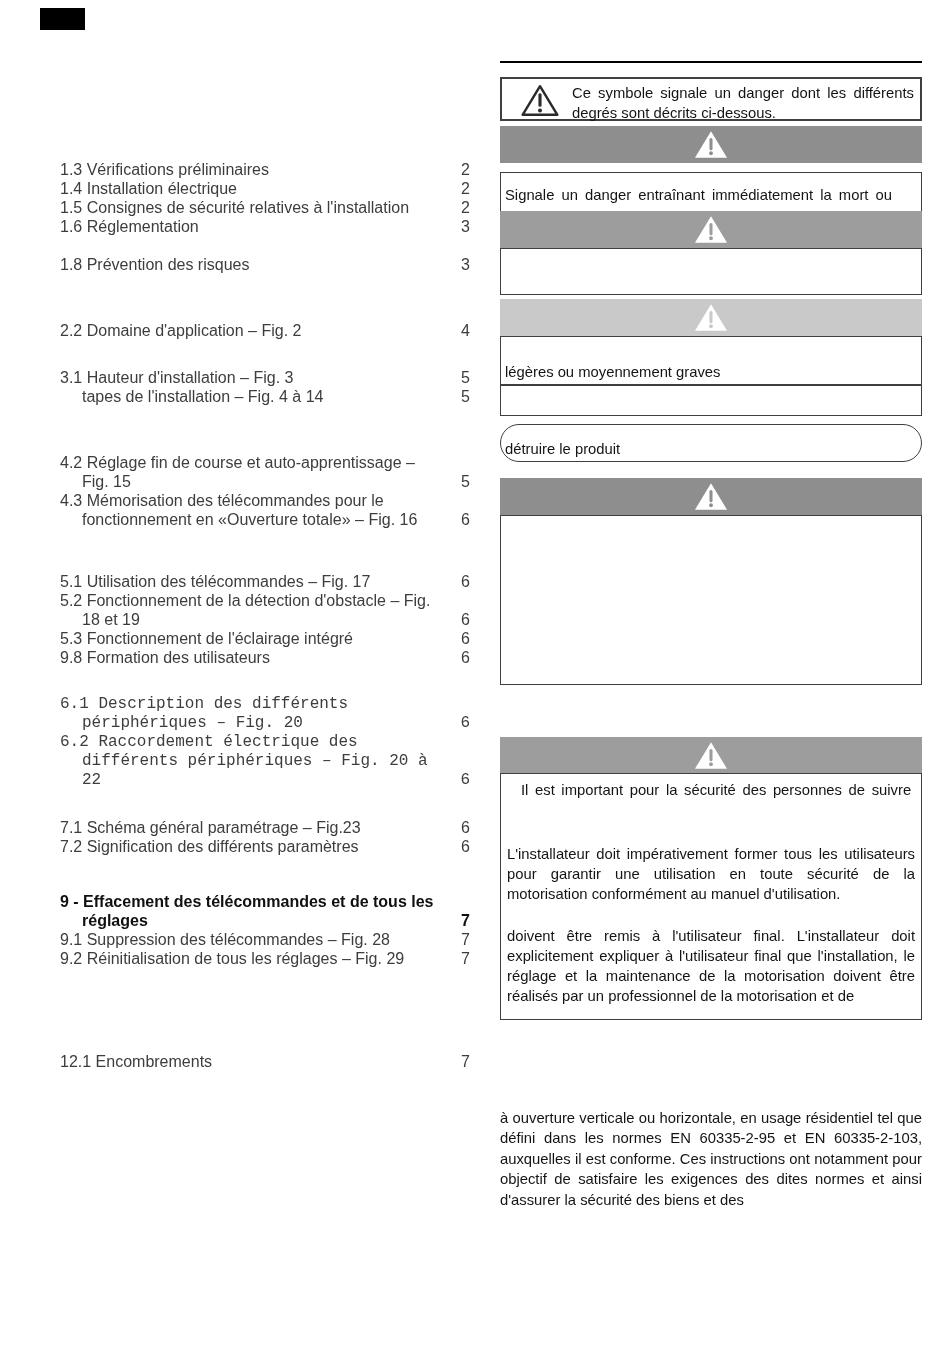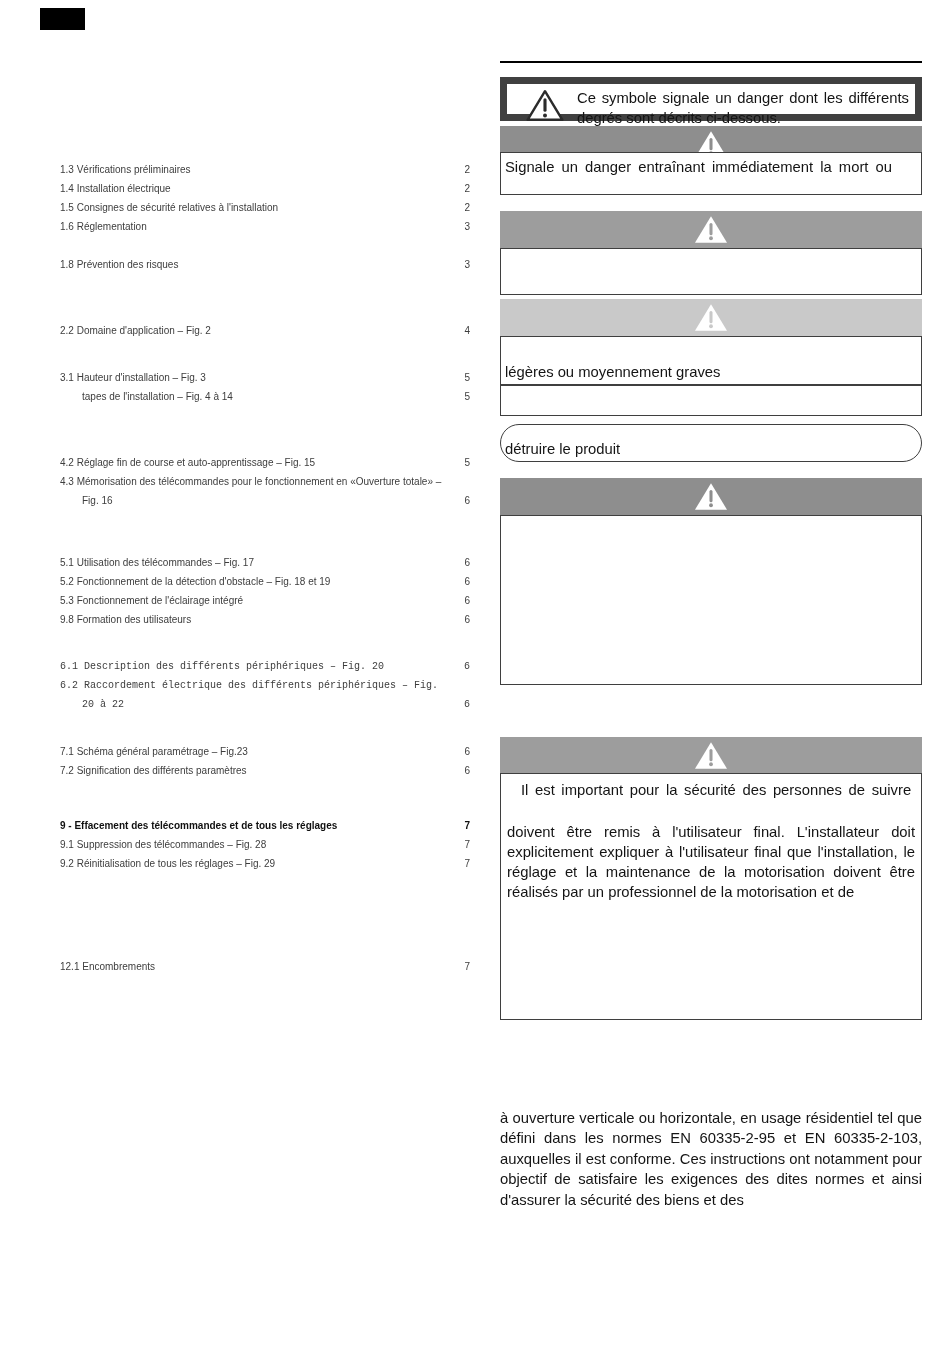--- a/index.html
+++ b/index.html
@@ -6,21 +6,21 @@
   html,body { background:#ffffff; }
   body {
     width:950px; height:1360px; position:relative; overflow:hidden;
     font-family:"Liberation Sans","DejaVu Sans",sans-serif;
     color:#1c1c1c;
   }
 
   .black-tab { position:absolute; left:40px; top:8px; width:45px; height:22px; background:#000; }
 
   
-  .toc { position:absolute; left:60px; top:160px; width:410px; font-size:10px; color:#3d3d3d; }
+  .toc { position:absolute; left:60px; top:160px; width:410px; font-size:16px; color:#3d3d3d; }
   .toc-group { margin-top:0; }
   .toc-group:nth-child(2)  { margin-top:19px; }
   .toc-group:nth-child(3)  { margin-top:47px; }
   .toc-group:nth-child(4)  { margin-top:28px; }
   .toc-group:nth-child(5)  { margin-top:47px; }
   .toc-group:nth-child(6)  { margin-top:43px; }
   .toc-group:nth-child(7)  { margin-top:28px;font-family:Liberation Mono, monospace; }
   .toc-group:nth-child(8)  { margin-top:28px; }
   .toc-group:nth-child(9)  { margin-top:36px; }
   .toc-group:nth-child(10) { margin-top:84px; }
@@ -29,38 +29,38 @@
   .toc-page { width:18px; text-align:right; }
   .toc-row.indent .toc-label { padding-left:44px; text-indent:-22px; }
   .toc-row.bold { font-weight:700; color:#101010; }
 
   
   .right-pane { position:absolute; left:500px; top:0; width:422px; height:1360px; font-size:14.8px; color:#141414; }
   .top-rule { position:absolute; left:0; top:61px; width:422px; height:2px; background:#000; }
 
   .intro-box {
     position:absolute; left:0; top:77px; width:422px; height:44px;
-    border:7px solid #404040; padding:4px 6px 2px 6px;
+    border:2px solid #404040; padding:4px 6px 2px 6px;
     line-height:20px; text-align:justify;
   }
   .intro-box .tri-wrap { float:left; width:40px; height:33px; margin:1px 12px 0 12px; }
 
   .warn-bar {
     position:absolute; left:0; width:422px; height:37px;
     display:flex; align-items:center; justify-content:center;
   }
   .warn-bar .tri-wrap { width:34px; height:29px; }
   .bar-1 { top:126px; }
   .bar-2 { top:211px; }
   .bar-3 { top:299px; }
   .bar-4 { top:478px; }
   .bar-5 { top:737px; height:36px; }
 
   .body-box { position:absolute; left:0; width:422px; border:1px solid #3f3f3f; background:#fff; }
-  .body-1 { top:152px; height:43px; padding:4px 4px; line-height:20px; word-spacing:3px; }
+  .body-1 { top:172px; height:43px; padding:12px 4px; line-height:20px; word-spacing:3px; }
   .body-2 { top:248px; height:47px; }
   .body-3a { top:336px; height:49px; padding:4px 4px; display:flex; align-items:flex-end; }
   .body-3b { top:385px; height:31px; }
   .body-3c { top:424px; height:38px; padding:4px 4px; display:flex; align-items:flex-end;border-radius:19px; }
   .body-4 { top:515px; height:170px; }
   .body-5 { top:773px; height:247px; padding:6px 6px 0 6px; line-height:20px; }
 
   .body-5 .line-important { word-spacing:2.5px;margin-left:14px; }
   .body-5 .para-installer { margin-top:44px; text-align:justify; }
   .body-5 .para-finaluser { margin-top:22px; text-align:justify; }
@@ -259,18 +259,19 @@
     <span class="tri-wrap">
       <svg class="tri" viewBox="0 0 44 38">
         <path d="M22 1.5 L43 36.5 H1 Z" fill="#fff"></path>
         <path d="M22 12.5 v12" stroke="currentColor" stroke-width="4" stroke-linecap="round"></path>
         <circle cx="22" cy="30.5" r="2.5" fill="currentColor"></circle>
       </svg>
     </span>
   </div>
   <div class="body-box body-5">
     <p class="line-important">Il est important pour la sécurité des personnes de suivre</p>
+    <p class="para-installer">L'installateur doit impérativement former tous les utilisateurs pour garantir une utilisation en toute sécurité de la motorisation conformément au manuel d'utilisation.</p>
     <p class="para-finaluser">doivent être remis à l'utilisateur final. L'installateur doit explicitement expliquer à l'utilisateur final que l'installation, le réglage et la maintenance de la motorisation doivent être réalisés par un professionnel de la motorisation et de</p>
   </div>
 
   <p class="bottom-para">à ouverture verticale ou horizontale, en usage résidentiel tel que défini dans les normes EN 60335-2-95 et EN 60335-2-103, auxquelles il est conforme. Ces instructions ont notamment pour objectif de satisfaire les exigences des dites normes et ainsi d'assurer la sécurité des biens et des</p>
 
 </div>
 
 </body></html>

